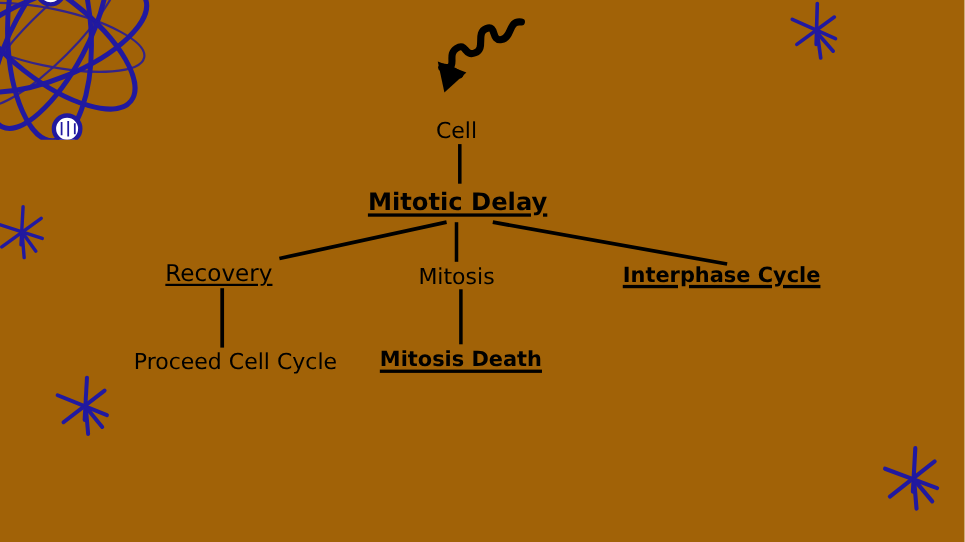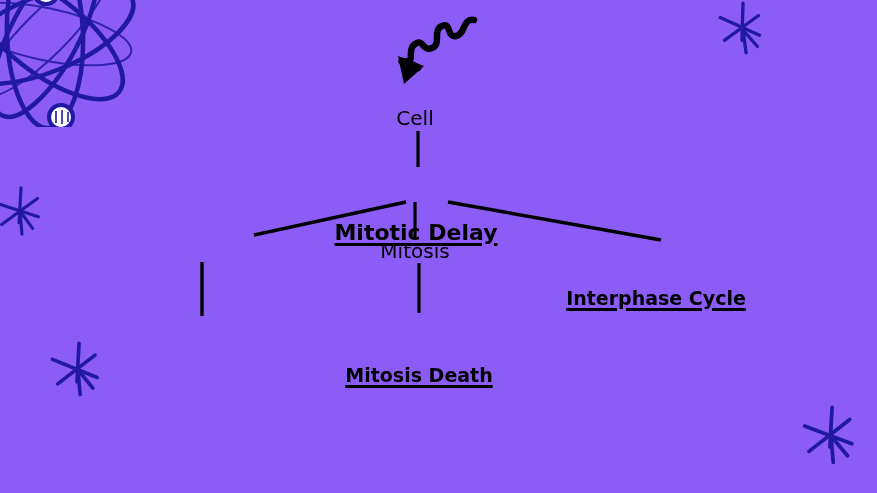--- a/index.html
+++ b/index.html
@@ -4,21 +4,21 @@
 <style>
   html, body {
     margin: 0;
     padding: 0;
     background: #ffffff;
   }
   #canvas {
     position: relative;
     width: 877px;
     height: 493px;
-    background: #8b5cf6;
+    background: #a16207;
     overflow: hidden;
     font-family: "DejaVu Sans", "Liberation Sans", sans-serif;
   }
 
   
   .art {
     position: absolute;
     pointer-events: none;
   }
   #atom-graphic {
@@ -60,21 +60,20 @@
     text-decoration: underline;
     text-decoration-thickness: 2px;
     text-underline-offset: 3px;
   }
   .node.bold-ul {
     font-weight: 700;
     font-size: 19px;
     text-decoration: underline;
     text-decoration-thickness: 2.5px;
     text-underline-offset: 3px;
-    margin-top: 48px;
   }
   .node.bold-ul.big {
     font-size: 22px;
     text-decoration-thickness: 3px;
   }
 
   #node-cell              { left: 415px; top: 108px; }
   #node-mitotic-delay     { left: 416px; top: 174px; }
   #node-recovery          { left: 199px; top: 238px; }
   #node-mitosis           { left: 415px; top: 241px; text-align: right; }
@@ -172,21 +171,23 @@
 
     <line x1="202" y1="262" x2="202" y2="316" stroke="#000000" stroke-width="3.4"></line>
 
     <line x1="419" y1="263" x2="419" y2="313" stroke="#000000" stroke-width="3.2"></line>
   </svg>
 
   <div class="node plain" id="node-cell">Cell</div>
 
   <div class="node bold-ul big" id="node-mitotic-delay">Mitotic Delay</div>
 
+  <div class="node plain-ul" id="node-recovery">Recovery</div>
 
   <div class="node plain" id="node-mitosis">Mitosis</div>
 
   <div class="node bold-ul" id="node-interphase-death">Interphase Cycle</div>
 
+  <div class="node plain" id="node-proceed-cell-cycle">Proceed Cell Cycle</div>
 
   <div class="node bold-ul" id="node-mitotic-death">Mitosis Death</div>
 
 </div>
 
 </body></html>

